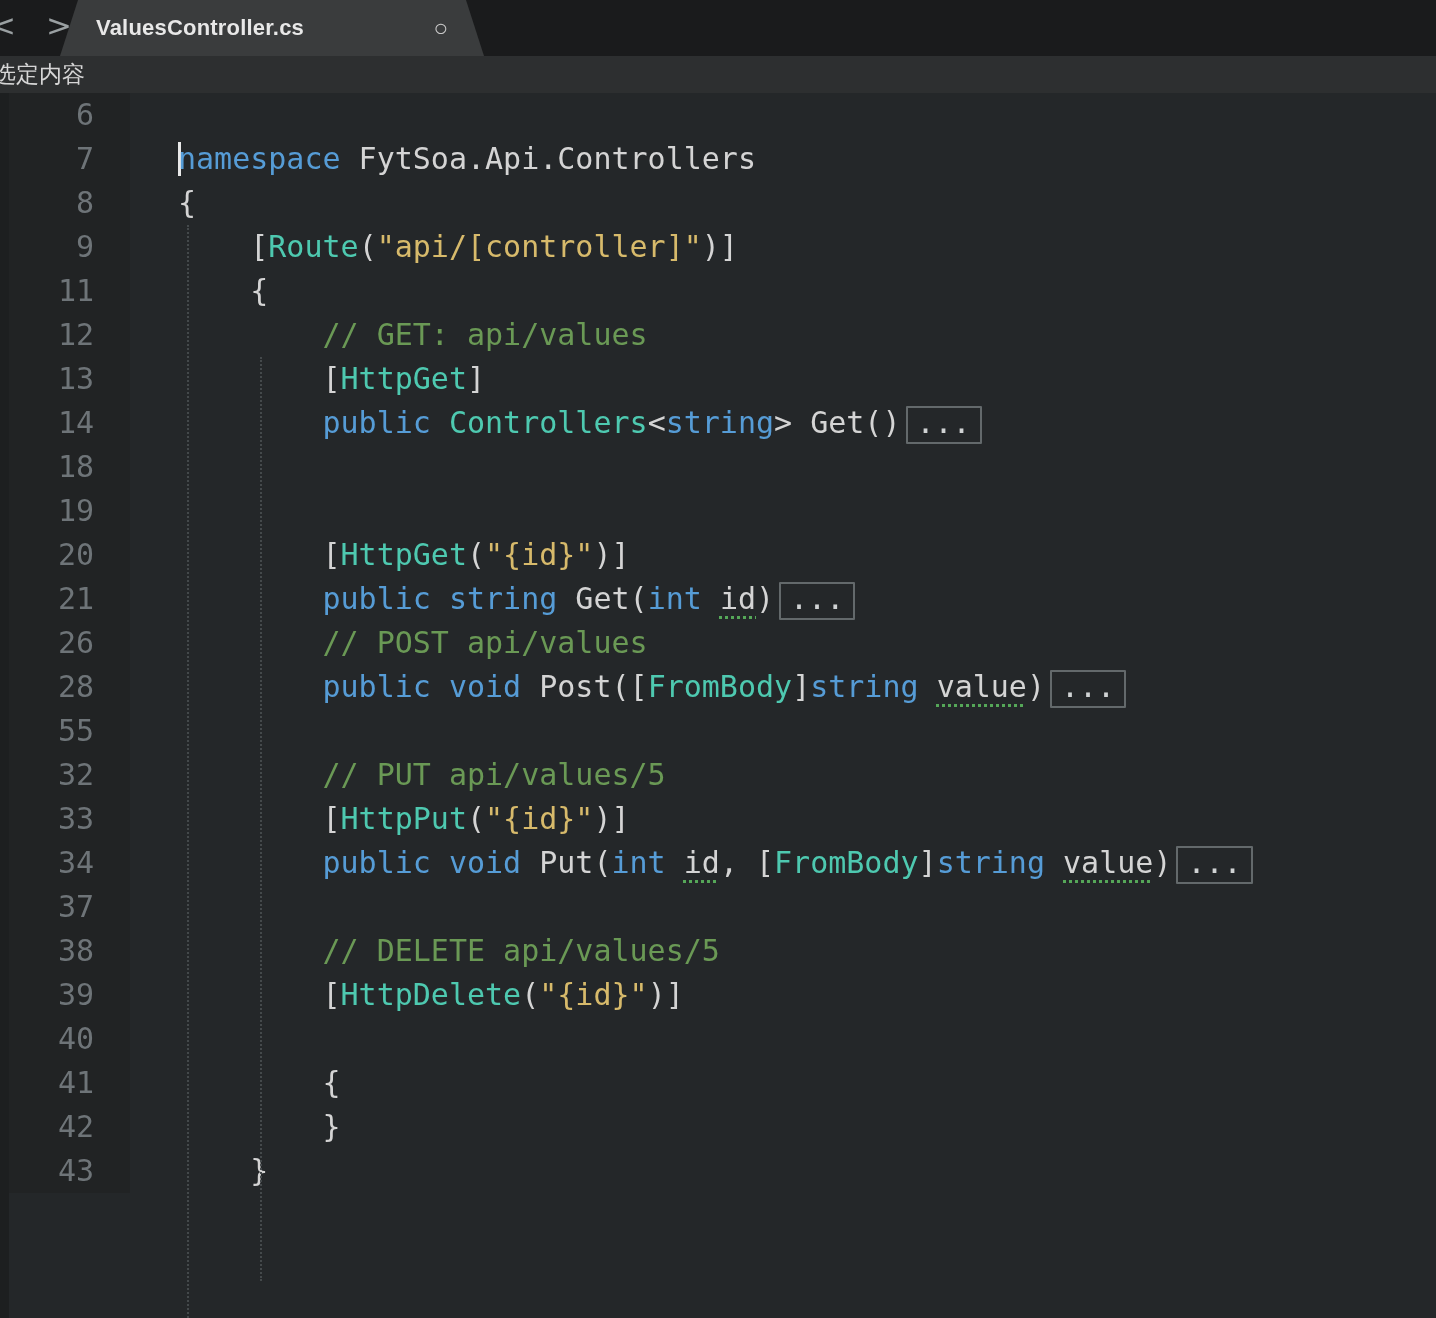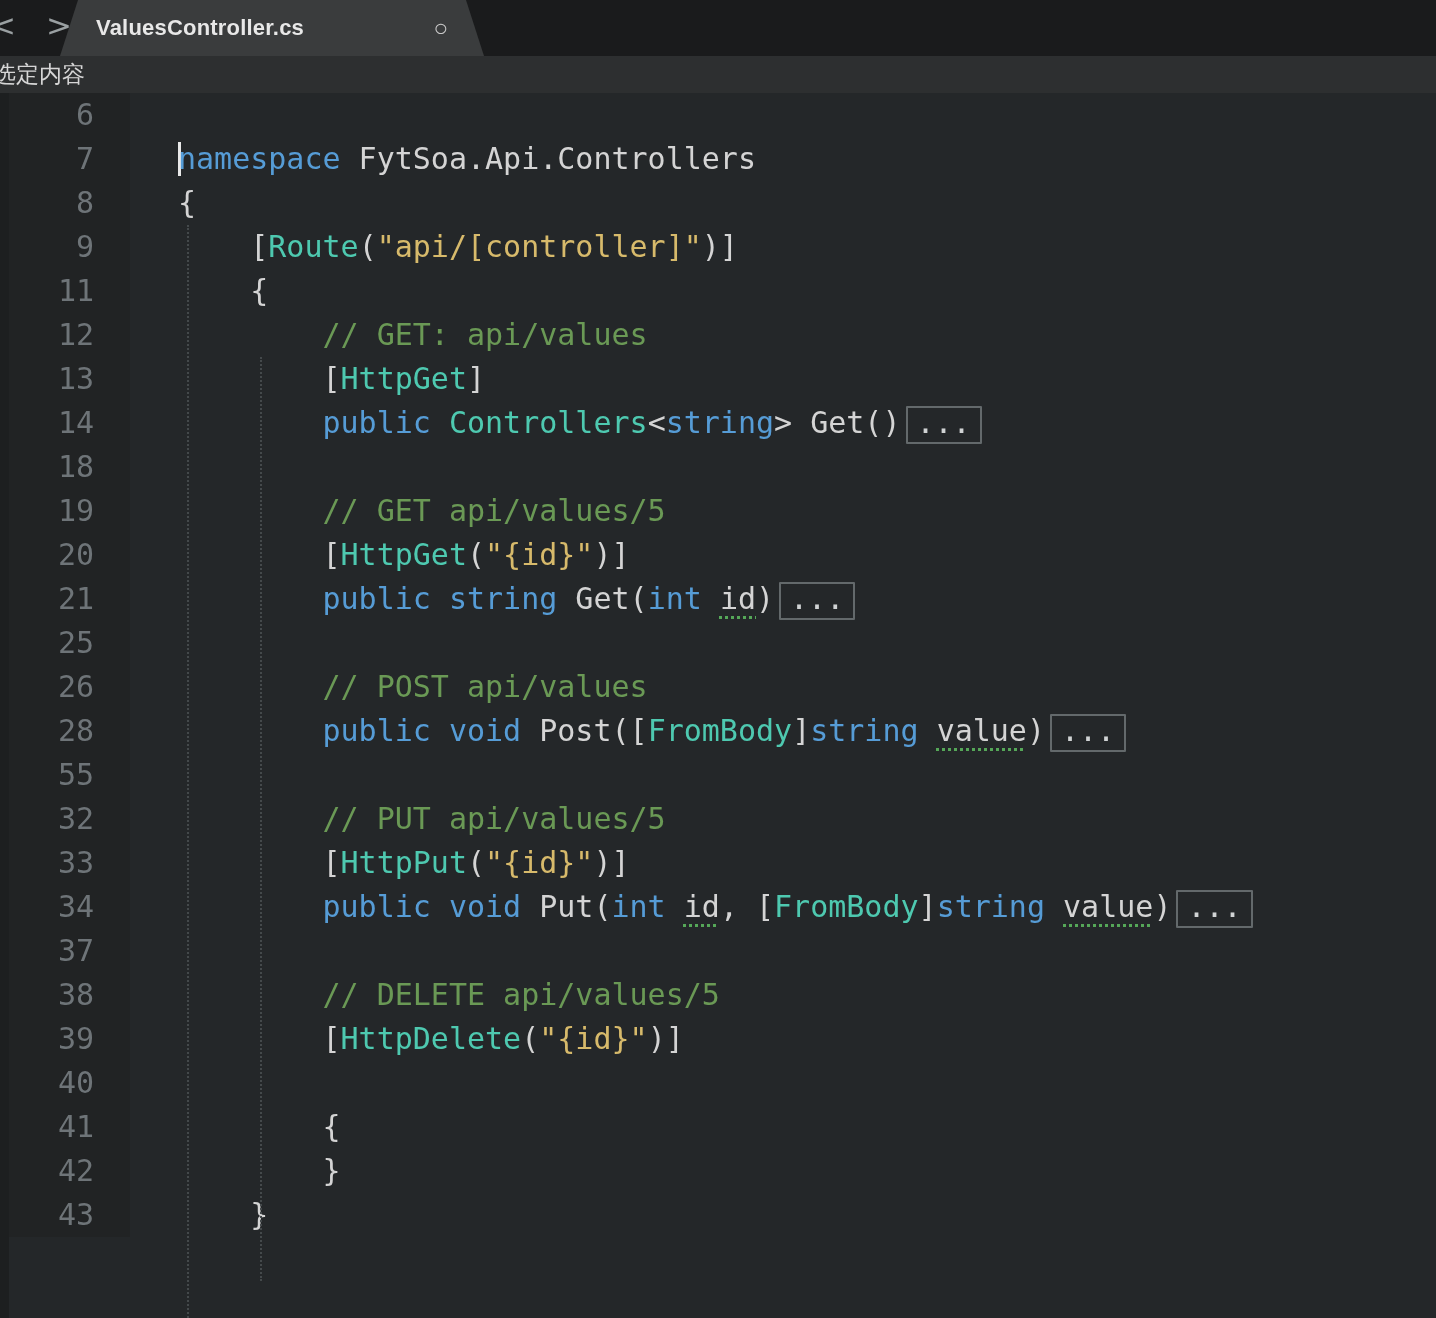--- a/index.html
+++ b/index.html
@@ -94,33 +94,28 @@
       <div class="line">
         <span class="lnum">14</span>
         <span class="lcontent"><span class="tok-p">        </span><span class="tok-k">public</span><span class="tok-p"> </span><span class="tok-t">Controllers</span><span class="tok-p">&lt;</span><span class="tok-k">string</span><span class="tok-p">&gt; Get()</span><span class="fold">...</span></span>
       </div>
       <div class="line">
         <span class="lnum">18</span>
         <span class="lcontent"></span>
       </div>
       <div class="line">
         <span class="lnum">19</span>
-        <span class="lcontent"><span class="tok-c">        // GET api/values/5</span></span>
       </div>
       <div class="line">
         <span class="lnum">20</span>
         <span class="lcontent"><span class="tok-p">        [</span><span class="tok-t">HttpGet</span><span class="tok-p">(</span><span class="tok-s">"{id}"</span><span class="tok-p">)]</span></span>
       </div>
       <div class="line">
         <span class="lnum">21</span>
         <span class="lcontent"><span class="tok-p">        </span><span class="tok-k">public</span><span class="tok-p"> </span><span class="tok-k">string</span><span class="tok-p"> Get(</span><span class="tok-k">int</span><span class="tok-p"> </span><span class="tok-u">id</span><span class="tok-p">)</span><span class="fold">...</span></span>
-      </div>
-      <div class="line">
-        <span class="lnum">25</span>
-        <span class="lcontent"></span>
       </div>
       <div class="line">
         <span class="lnum">26</span>
         <span class="lcontent"><span class="tok-c">        // POST api/values</span></span>
       </div>
       <div class="line">
         <span class="lnum">28</span>
         <span class="lcontent"><span class="tok-p">        </span><span class="tok-k">public</span><span class="tok-p"> </span><span class="tok-k">void</span><span class="tok-p"> Post([</span><span class="tok-t">FromBody</span><span class="tok-p">]</span><span class="tok-k">string</span><span class="tok-p"> </span><span class="tok-u">value</span><span class="tok-p">)</span><span class="fold">...</span></span>
       </div>
       <div class="line">

